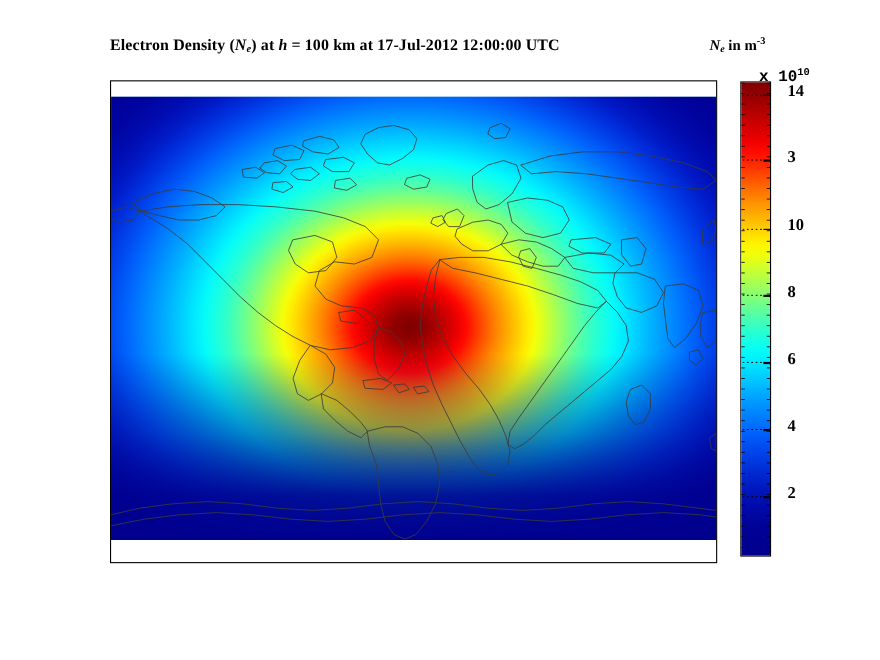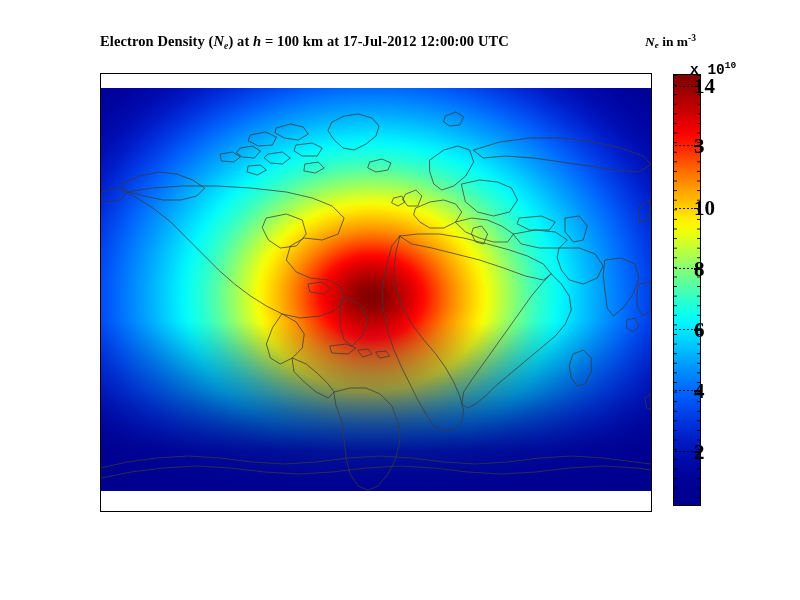--- a/index.html
+++ b/index.html
@@ -272,23 +272,23 @@
     right: 6px;
     top: -0.5px;
     height: 1.2px;
     background-image: linear-gradient(to right, #000 0 1.6px, transparent 1.6px 4px);
     background-size: 4px 1.2px;
     background-repeat: repeat-x;
     opacity: 0.85;
   }
   .cb-tick-label {
     position: absolute;
-    left: 20px;
+    left: 42px;
     top: -10px;
-    font-size: 21px;
+    font-size: 15px;
     font-weight: bold;
     line-height: 1;
     white-space: nowrap;
   }
   
   #cb-minor-left {
     position: absolute;
     left: 0px;
     top: 0;
     width: 3px;

